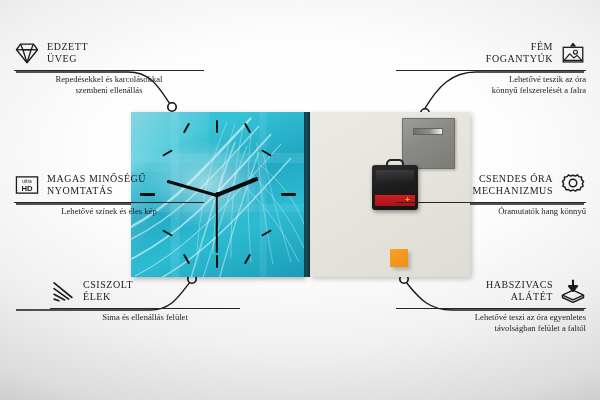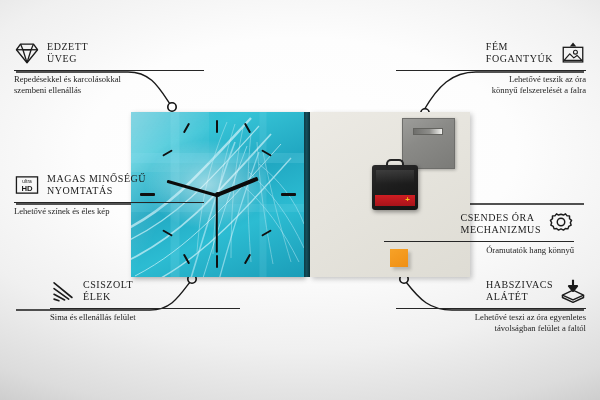--- a/index.html
+++ b/index.html
@@ -27,41 +27,41 @@
   .feat .titles {
     font-size: 10px;
     letter-spacing: .55px;
     line-height: 12.4px;
     color: #1b1b1b;
     font-weight: normal;
     text-transform: uppercase;
     white-space: pre-line;
   }
   .feat.left .titles { text-align: left; }
-  .feat.right .titles { text-align: left; }
+  .feat.right .titles { text-align: right; }
   .feat .rule {
     height: 1px; background: #262626; margin-top: 4px; width: 100%;
   }
   .feat .desc {
     font-size: 8.6px;
     line-height: 10.6px;
     color: #242424;
     margin-top: 3px;
     white-space: pre-line;
   }
-  .feat.left .desc { text-align: left; }
+  .feat.left .desc { text-align: center; }
   .feat.right .desc { text-align: right; }
   .ic { width: 26px; height: 26px; flex: 0 0 26px; display: block; }
 
   
   #f-glass   { left: 14px;  top: 40px; }
   #f-print   { left: 14px;  top: 172px; }
   #f-edges   { left: 14px;  top: 278px; margin-left: 36px; }
   #f-handles { left: 396px; top: 40px; }
-  #f-mech    { left: 384px; top: 172px; margin-top: 39px; }
+  #f-mech    { left: 396px; top: 172px; }
   #f-foam    { left: 396px; top: 278px; }
 
   
   #product { position: absolute; left: 131px; top: 112px; width: 339px; height: 165px; }
 
   .panel-front {
     position: absolute; left: 0; top: 0; width: 173px; height: 165px;
     background:
       radial-gradient(ellipse 60% 45% at 44% 44%, rgba(255,255,255,.55) 0%, rgba(255,255,255,0) 60%),
       linear-gradient(118deg, rgba(255,255,255,.30) 0%, rgba(255,255,255,0) 34%),

